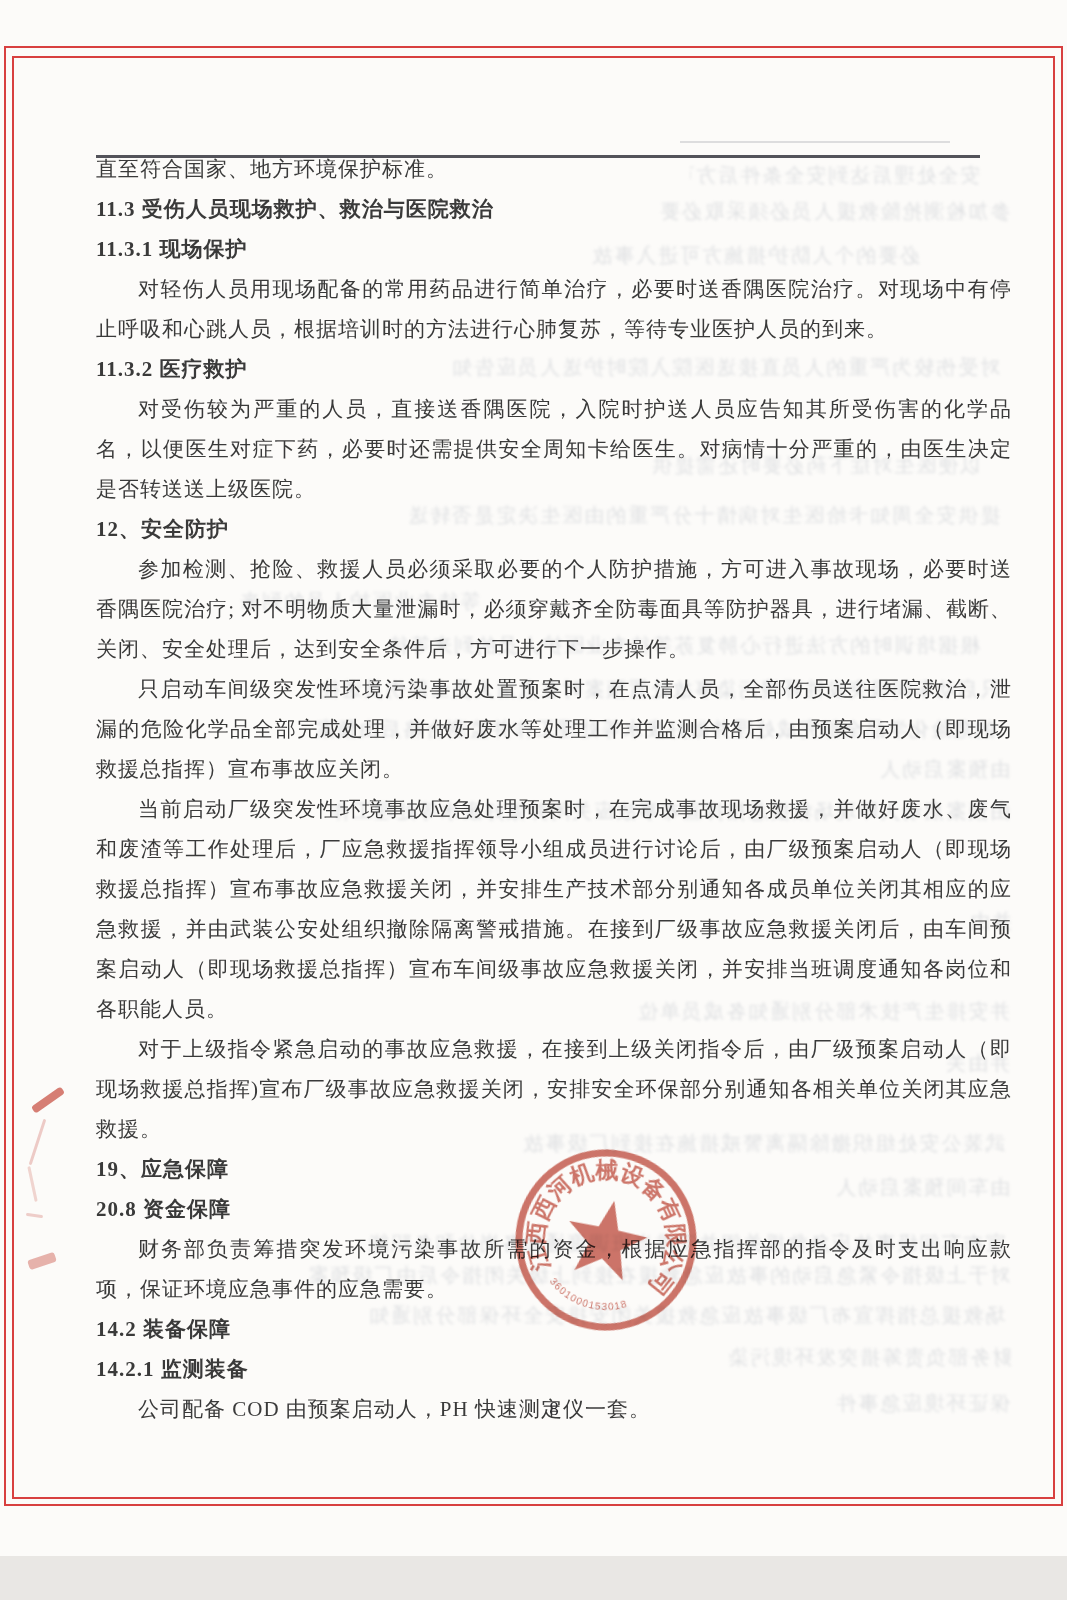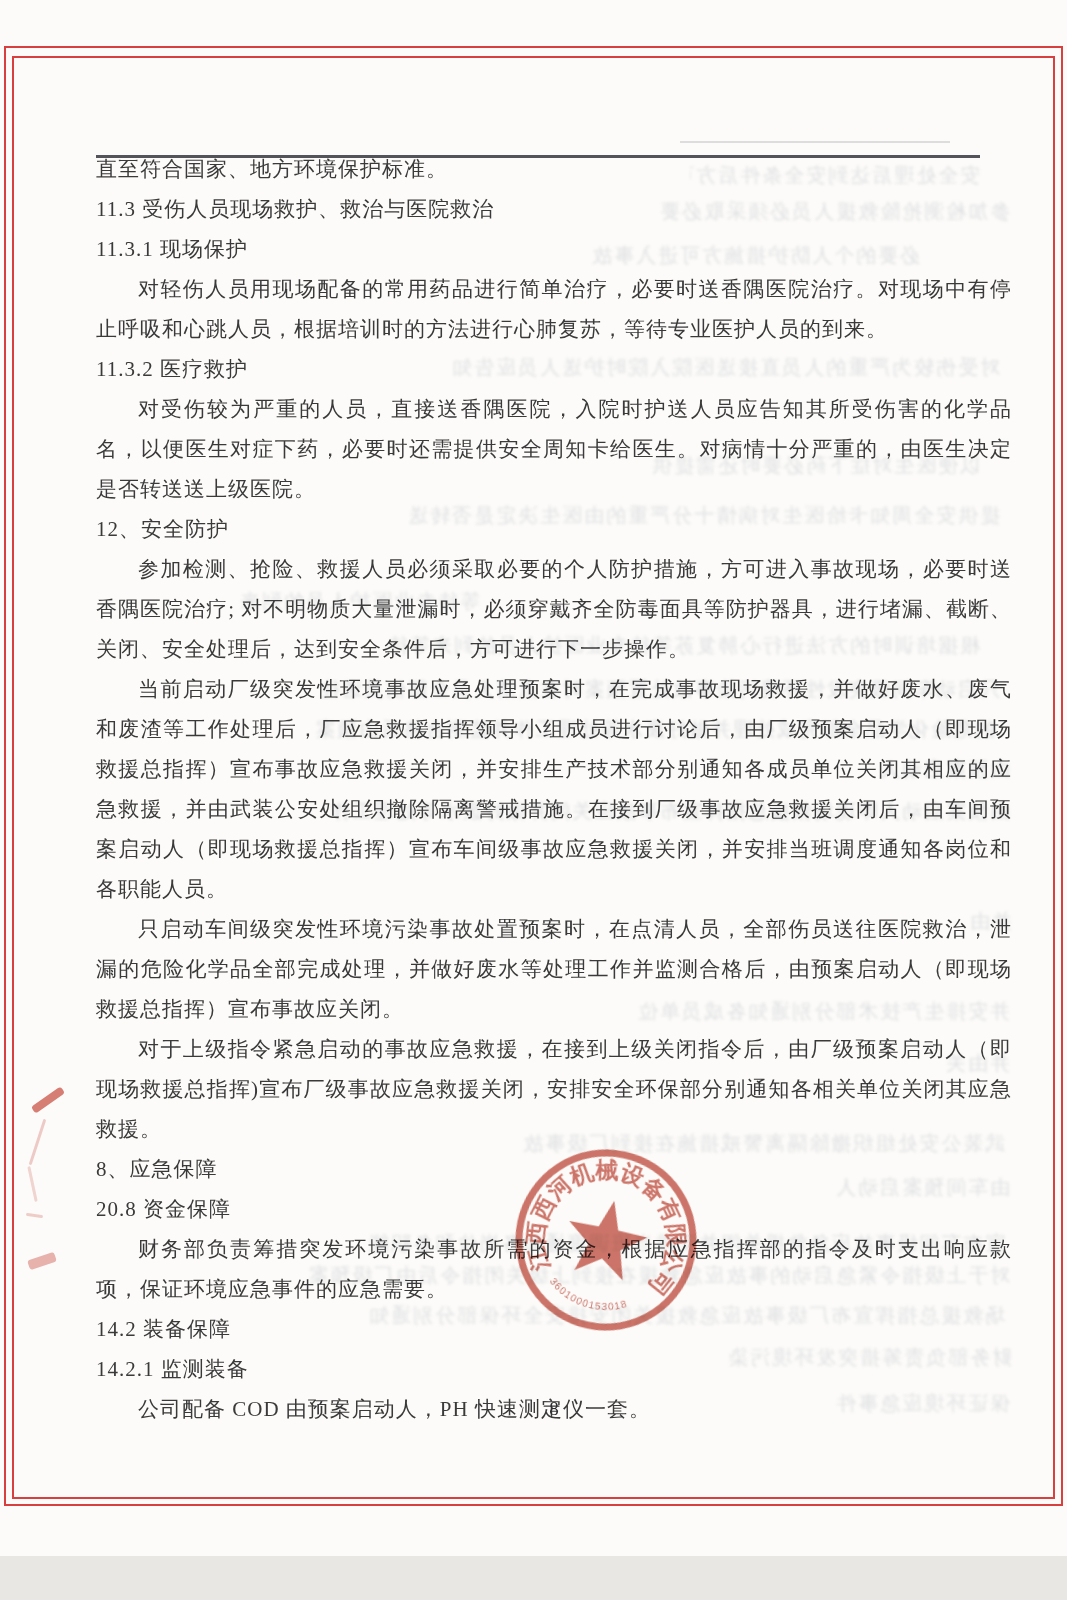--- a/index.html
+++ b/index.html
@@ -16,21 +16,21 @@
   .header-rule{position:absolute; left:96px; top:155px; width:884px; height:3px; background:var(--rule);}
   .header-rule-ghost{position:absolute; left:680px; top:141px; width:270px; height:2px; background:#b9b9bd; opacity:.45;}
   .doc-body{
     position:absolute; left:96px; top:149px; width:916px;
     font-size:21px; line-height:40px; letter-spacing:1px; color:var(--text);
     text-align:justify;
   }
   .line{min-height:40px;}
   .line.cont{text-indent:0;}
   .line.para{text-indent:2em;}
-  .line.heading{font-weight:normal; text-indent:0;}
+  .line.heading{font-weight:bold; text-indent:0;}
   .page-number{
     position:absolute; left:96px; top:1398px; width:916px; text-align:center;
     font-size:19px; color:#2f2f33; letter-spacing:0;
   }
   
   .bleed{
     position:absolute; height:30px; overflow:hidden; white-space:nowrap;
     font-size:20px; line-height:30px; color:#8d95a2; opacity:.26;
     transform:scaleX(-1); filter:blur(1.4px); pointer-events:none; letter-spacing:2px;
   }
@@ -90,24 +90,24 @@
 
   <div class="doc-body" id="doc-body">
       <div class="line cont">直至符合国家、地方环境保护标准。</div>
       <div class="line heading">11.3 受伤人员现场救护、救治与医院救治</div>
       <div class="line heading">11.3.1 现场保护</div>
       <div class="line para">对轻伤人员用现场配备的常用药品进行简单治疗，必要时送香隅医院治疗。对现场中有停止呼吸和心跳人员，根据培训时的方法进行心肺复苏，等待专业医护人员的到来。</div>
       <div class="line heading">11.3.2 医疗救护</div>
       <div class="line para">对受伤较为严重的人员，直接送香隅医院，入院时护送人员应告知其所受伤害的化学品名，以便医生对症下药，必要时还需提供安全周知卡给医生。对病情十分严重的，由医生决定是否转送送上级医院。</div>
       <div class="line heading">12、安全防护</div>
       <div class="line para">参加检测、抢险、救援人员必须采取必要的个人防护措施，方可进入事故现场，必要时送香隅医院治疗; 对不明物质大量泄漏时，必须穿戴齐全防毒面具等防护器具，进行堵漏、截断、关闭、安全处理后，达到安全条件后，方可进行下一步操作。</div>
+      <div class="line para">只启动车间级突发性环境污染事故处置预案时，在点清人员，全部伤员送往医院救治，泄漏的危险化学品全部完成处理，并做好废水等处理工作并监测合格后，由预案启动人（即现场救援总指挥）宣布事故应关闭。</div>
       <div class="line para">当前启动厂级突发性环境事故应急处理预案时，在完成事故现场救援，并做好废水、废气和废渣等工作处理后，厂应急救援指挥领导小组成员进行讨论后，由厂级预案启动人（即现场救援总指挥）宣布事故应急救援关闭，并安排生产技术部分别通知各成员单位关闭其相应的应急救援，并由武装公安处组织撤除隔离警戒措施。在接到厂级事故应急救援关闭后，由车间预案启动人（即现场救援总指挥）宣布车间级事故应急救援关闭，并安排当班调度通知各岗位和各职能人员。</div>
-      <div class="line para">只启动车间级突发性环境污染事故处置预案时，在点清人员，全部伤员送往医院救治，泄漏的危险化学品全部完成处理，并做好废水等处理工作并监测合格后，由预案启动人（即现场救援总指挥）宣布事故应关闭。</div>
       <div class="line para">对于上级指令紧急启动的事故应急救援，在接到上级关闭指令后，由厂级预案启动人（即现场救援总指挥)宣布厂级事故应急救援关闭，安排安全环保部分别通知各相关单位关闭其应急救援。</div>
-      <div class="line heading">8、应急保障</div>
+      <div class="line heading">19、应急保障</div>
       <div class="line heading">20.8 资金保障</div>
       <div class="line para">财务部负责筹措突发环境污染事故所需的资金，根据应急指挥部的指令及时支出响应款项，保证环境应急事件的应急需要。</div>
       <div class="line heading">14.2 装备保障</div>
       <div class="line heading">14.2.1 监测装备</div>
       <div class="line para">公司配备 COD 由预案启动人，PH 快速测定仪一套。</div>
     </div>
 
   <div class="page-number">8</div>
 
   <svg class="seal" width="220" height="220" viewBox="0 0 220 220">

